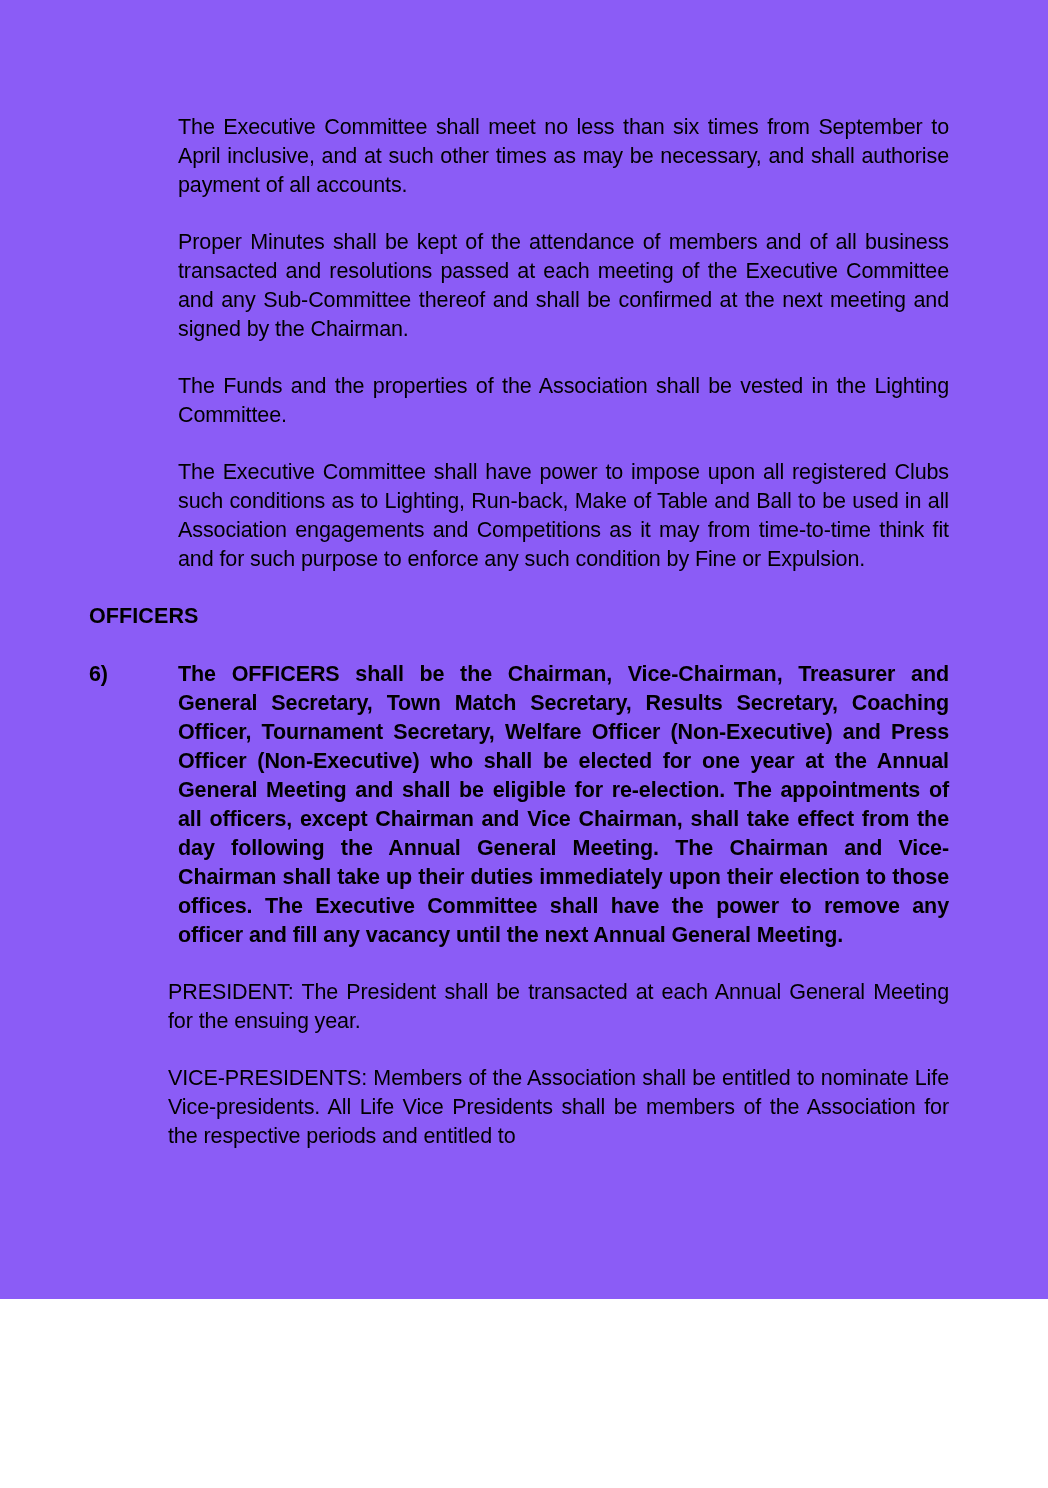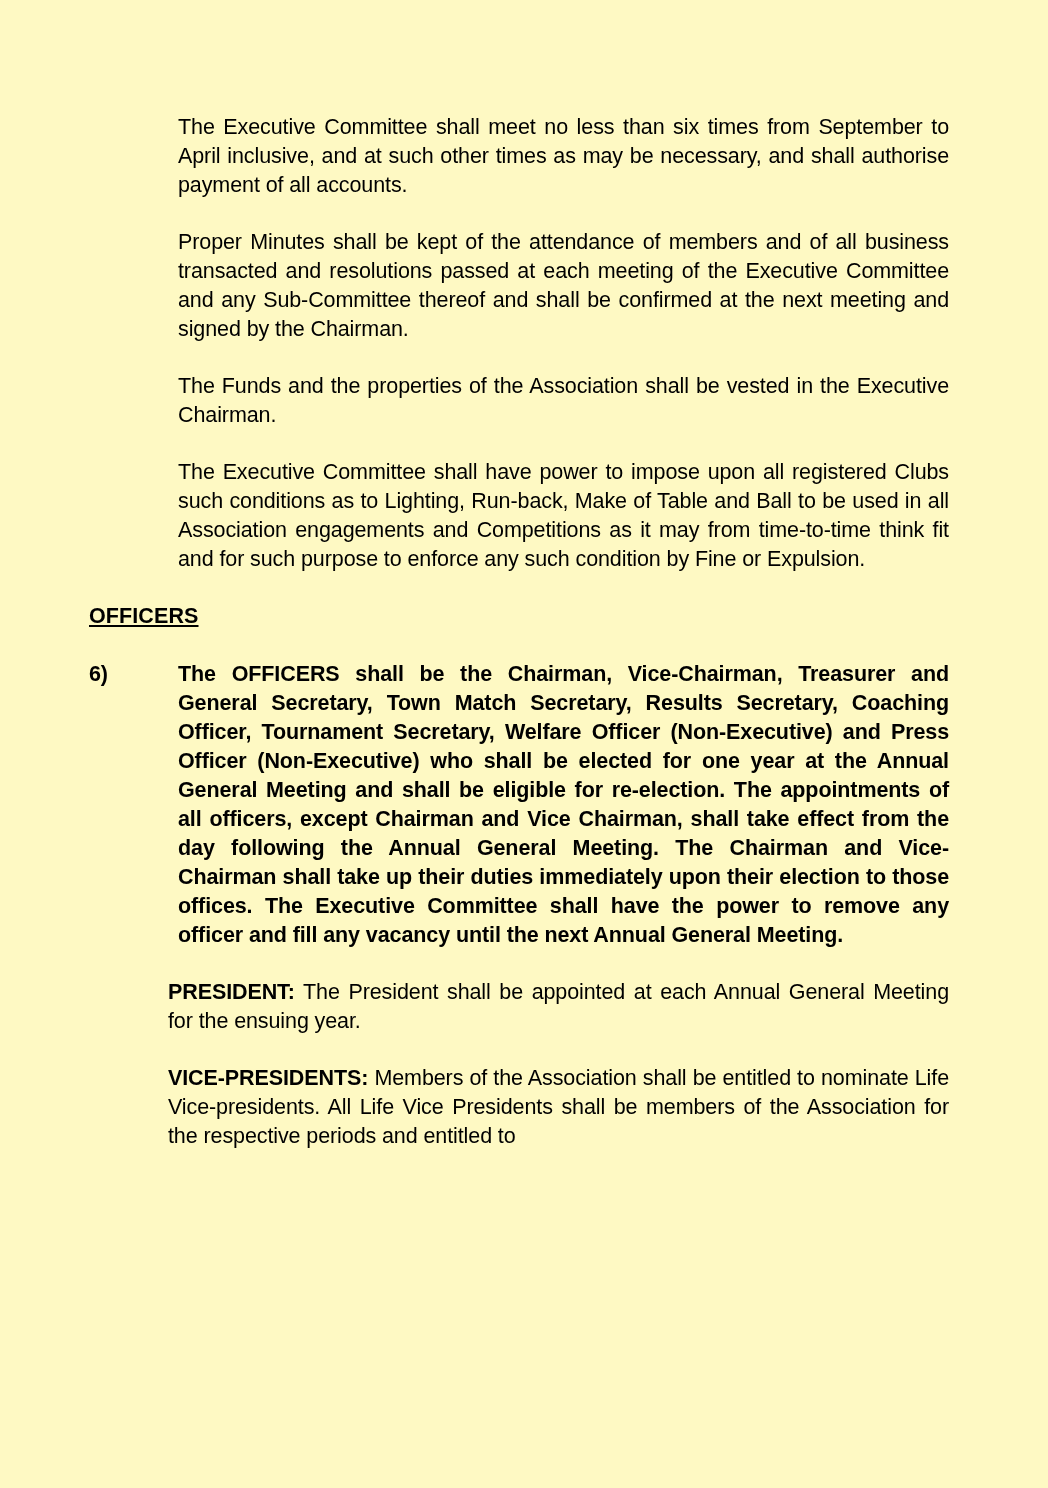--- a/index.html
+++ b/index.html
@@ -8,22 +8,22 @@
     padding: 0;
     background: #ffffff;
   }
   body {
     font-family: "Liberation Sans", sans-serif;
     color: #000000;
   }
   .page {
     position: relative;
     width: 1048px;
-    height: 1488px;
-    background: #fef9c3;
+    height: 1299px;
+    background: #8b5cf6;
     overflow: hidden;
     box-sizing: border-box;
   }
 
   
   .doc-body {
     position: absolute;
     left: 89px;
     top: 113px;
     width: 860px;
@@ -77,50 +77,50 @@
     font-weight: bold;
     font-size: 21.5px;
     line-height: 29px;
   }
   .clause-text {
     display: block;
     font-weight: bold;
   }
 
   .lead {
-    font-weight: bold;
+    font-weight: normal;
   }
 
   
-  .gap-before-heading { margin-top: 10px; text-decoration: underline; }
+  .gap-before-heading { margin-top: 10px; }
 </style>
 </head>
 <body>
 
 <div class="page">
   <div class="doc-body">
 
     <p class="para">The Executive Committee shall meet no less than six times from September to April inclusive, and at such other times as may be necessary, and shall authorise payment of all accounts.</p>
 
     <p class="para">Proper Minutes shall be kept of the attendance of members and of all business transacted and resolutions passed at each meeting of the Executive Committee and any Sub-Committee thereof and shall be confirmed at the next meeting and signed by the Chairman.</p>
 
 
-    <p class="para">The Funds and the properties of the Association shall be vested in the Executive Chairman.</p>
+    <p class="para">The Funds and the properties of the Association shall be vested in the Lighting Committee.</p>
 
     <p class="para">The Executive Committee shall have power to impose upon all registered Clubs such conditions as to Lighting, Run-back, Make of Table and Ball to be used in all Association engagements and Competitions as it may from time-to-time think fit and for such purpose to enforce any such condition by Fine or Expulsion.</p>
 
     <h2 class="section-heading gap-before-heading">OFFICERS</h2>
 
     <div class="clause">
       <span class="clause-number">6)</span>
       <span class="clause-text">The OFFICERS shall be the Chairman, Vice-Chairman, Treasurer and General Secretary, Town Match Secretary, Results Secretary, Coaching Officer, Tournament Secretary, Welfare Officer (Non-Executive) and Press Officer (Non-Executive) who shall be elected for one year at the Annual General Meeting and shall be eligible for re-election.  The appointments of all officers, except Chairman and Vice Chairman, shall take effect from the day following the Annual General Meeting.  The Chairman and Vice-Chairman shall take up their duties immediately upon their election to those offices.   The Executive Committee shall have the power to remove any officer and fill any vacancy until the next Annual General Meeting.</span>
     </div>
 
     <p class="para sub-para">
-      <span class="lead">PRESIDENT:</span><span>   The President shall be appointed at each Annual General Meeting for the ensuing year.</span>
+      <span class="lead">PRESIDENT:</span><span>   The President shall be transacted at each Annual General Meeting for the ensuing year.</span>
     </p>
 
     <p class="para sub-para">
       <span class="lead">VICE-PRESIDENTS:</span><span> Members of the Association shall be entitled to nominate Life Vice-presidents.   All Life Vice Presidents shall be members of the Association for the respective periods and entitled to</span>
     </p>
 
   </div>
 </div>
 
 </body></html>

